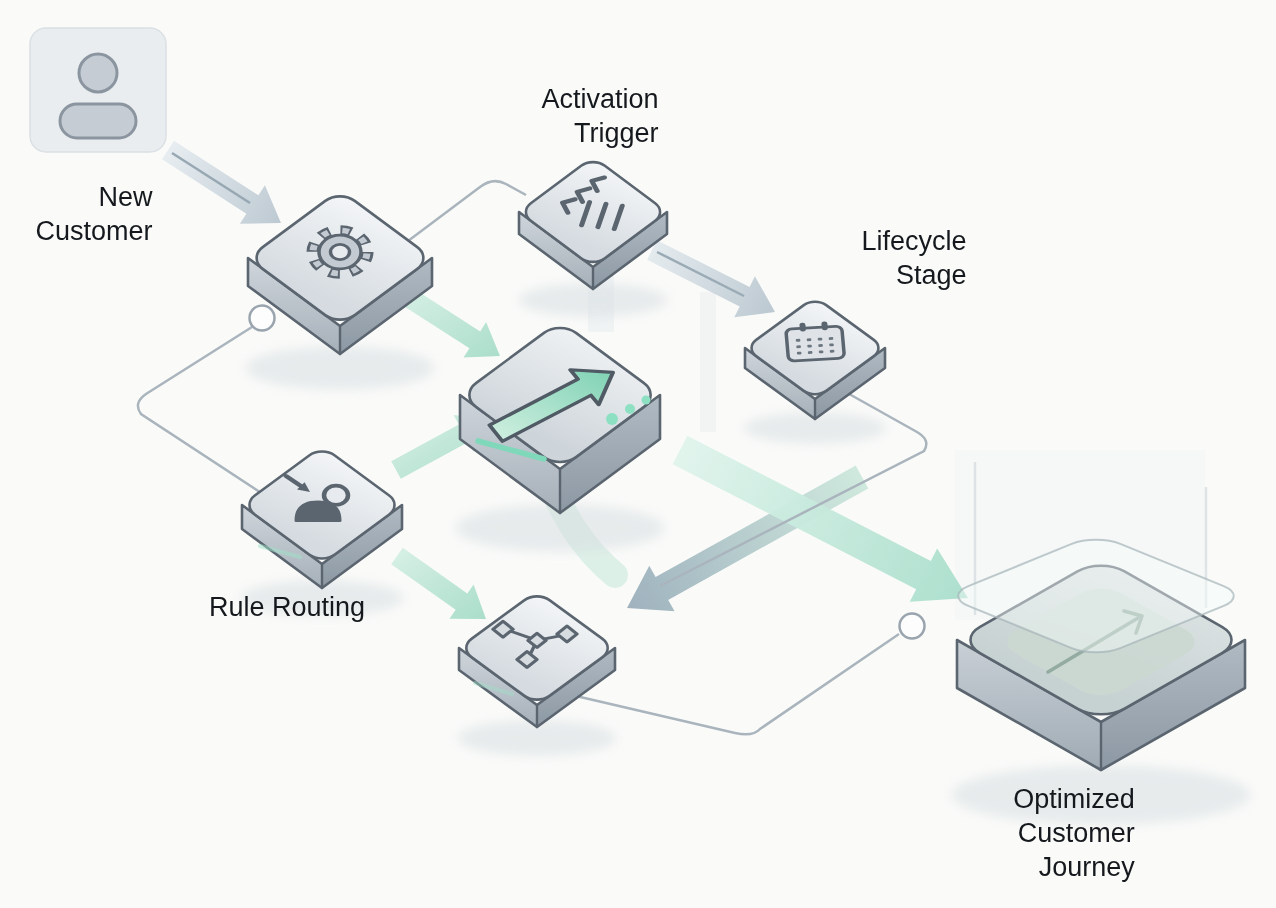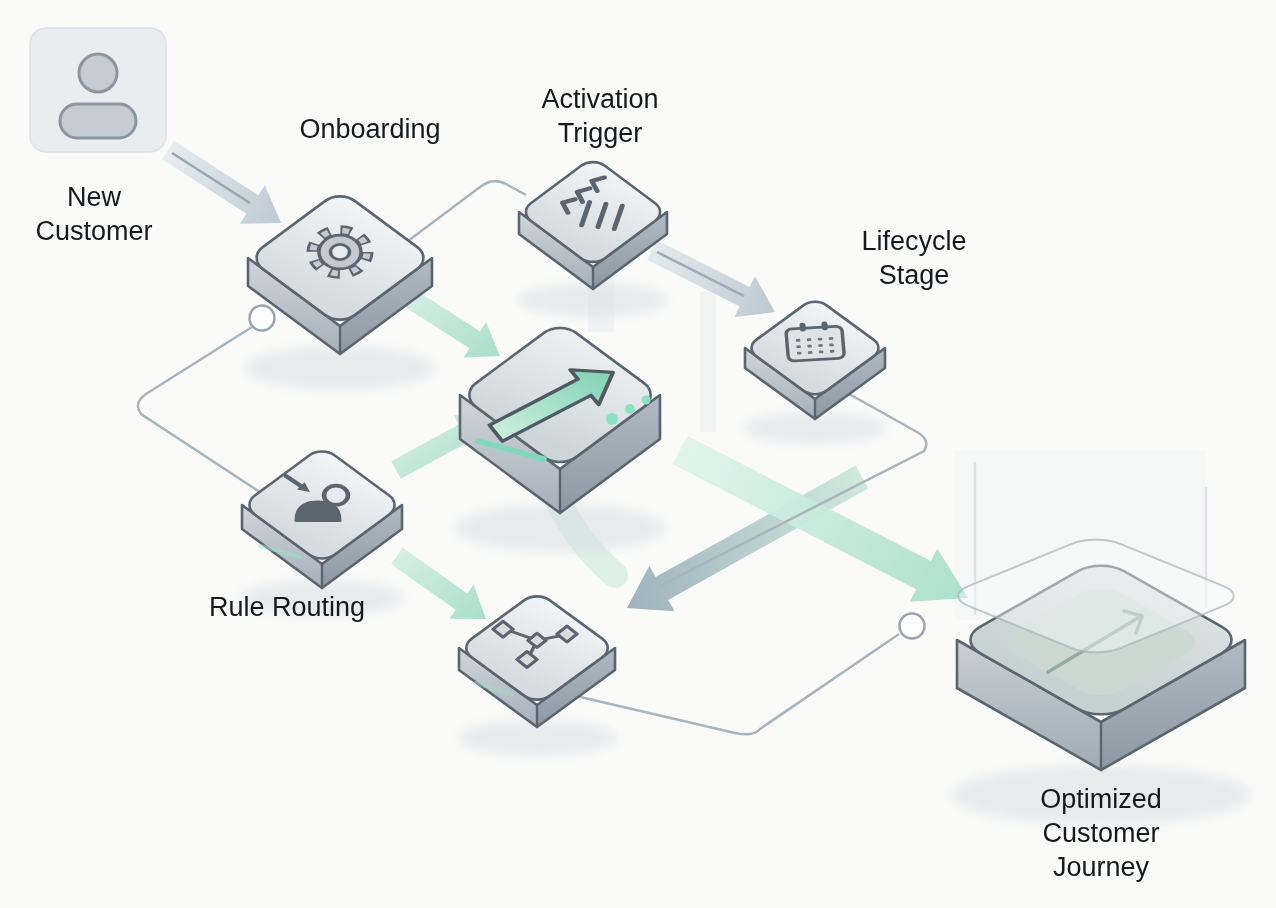--- a/index.html
+++ b/index.html
@@ -1,20 +1,20 @@
 <!DOCTYPE html>
 <html><head>
 <meta charset="utf-8">
 <title>Diagram</title>
 <style>
   html,body{margin:0;padding:0;background:#fafbf9;}
   .stage{position:relative;width:1276px;height:908px;background:#fafbf9;overflow:hidden;
          font-family:"Liberation Sans",sans-serif;}
   .stage svg{position:absolute;left:0;top:0;}
-  .lbl{position:absolute;transform:translateX(-50%);text-align:center;
+  .lbl{position:absolute;transform:translateX(-50%);text-align:right;
        font:400 27px/34px "Liberation Sans",sans-serif;color:#15191d;white-space:nowrap;}
   .lbl .ln{display:block;}
 </style>
 </head>
 <body>
 
 <div class="stage">
 
   <svg id="scene" width="1276" height="908" viewBox="0 0 1276 908">
     <defs>
@@ -237,31 +237,30 @@
         <polygon points="30,-20 40,-10 30,0 20,-10" fill="#d7dce0" stroke="#5b6570" stroke-width="3.5" stroke-linejoin="round"></polygon>
         <polygon points="-10,12 0,22 -10,32 -20,22" fill="#d7dce0" stroke="#5b6570" stroke-width="3.5" stroke-linejoin="round"></polygon>
       </g>
     </svg>
 
   <div class="lbl" style="left:94px;top:180px;">
     <span class="ln">New</span>
     <span class="ln">Customer</span>
   </div>
   <div class="lbl" style="left:370px;top:112px;">
-    <span class="ln">Onboarding</span>
   </div>
   <div class="lbl" style="left:600px;top:82px;">
     <span class="ln">Activation</span>
     <span class="ln">Trigger</span>
   </div>
   <div class="lbl" style="left:878px;top:224px;margin-left:36px;">
     <span class="ln">Lifecycle</span>
     <span class="ln">Stage</span>
   </div>
   <div class="lbl" style="left:287px;top:590px;">
     <span class="ln">Rule Routing</span>
   </div>
-  <div class="lbl" style="left:1101px;top:782px;">
+  <div class="lbl" style="left:1074px;top:782px;">
     <span class="ln">Optimized</span>
     <span class="ln">Customer</span>
     <span class="ln">Journey</span>
   </div>
 </div>
 
 </body></html>

